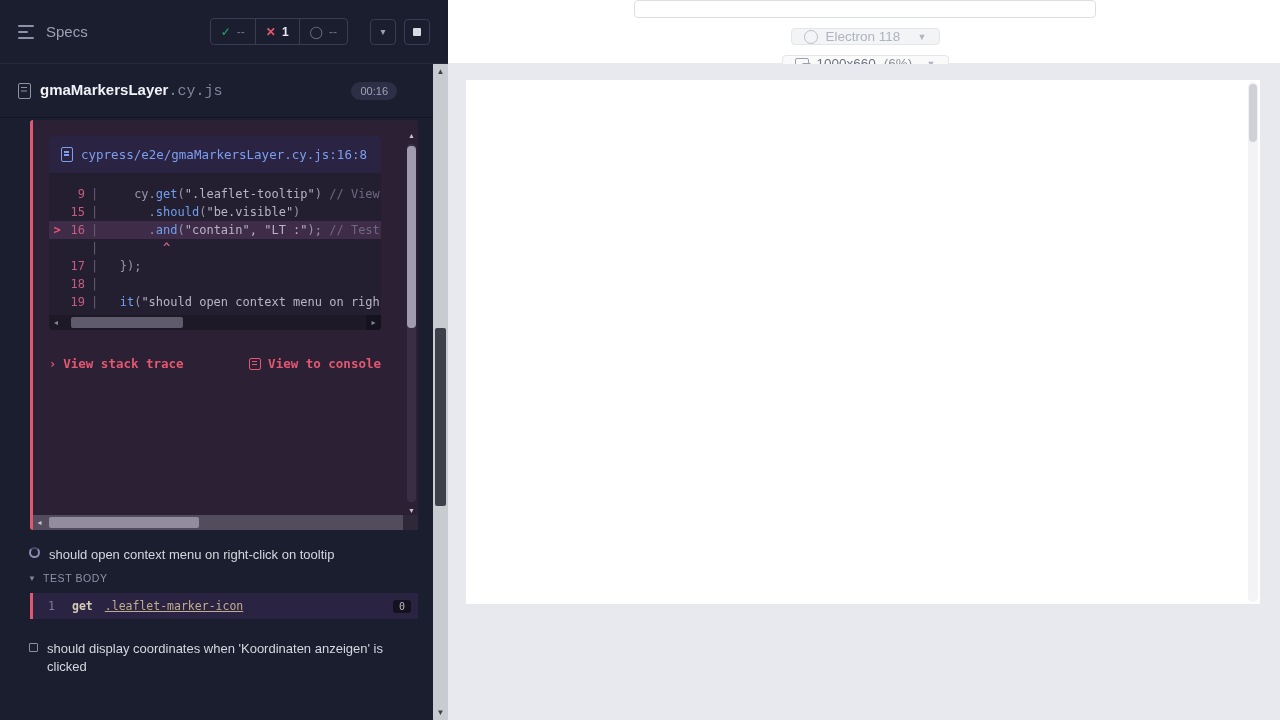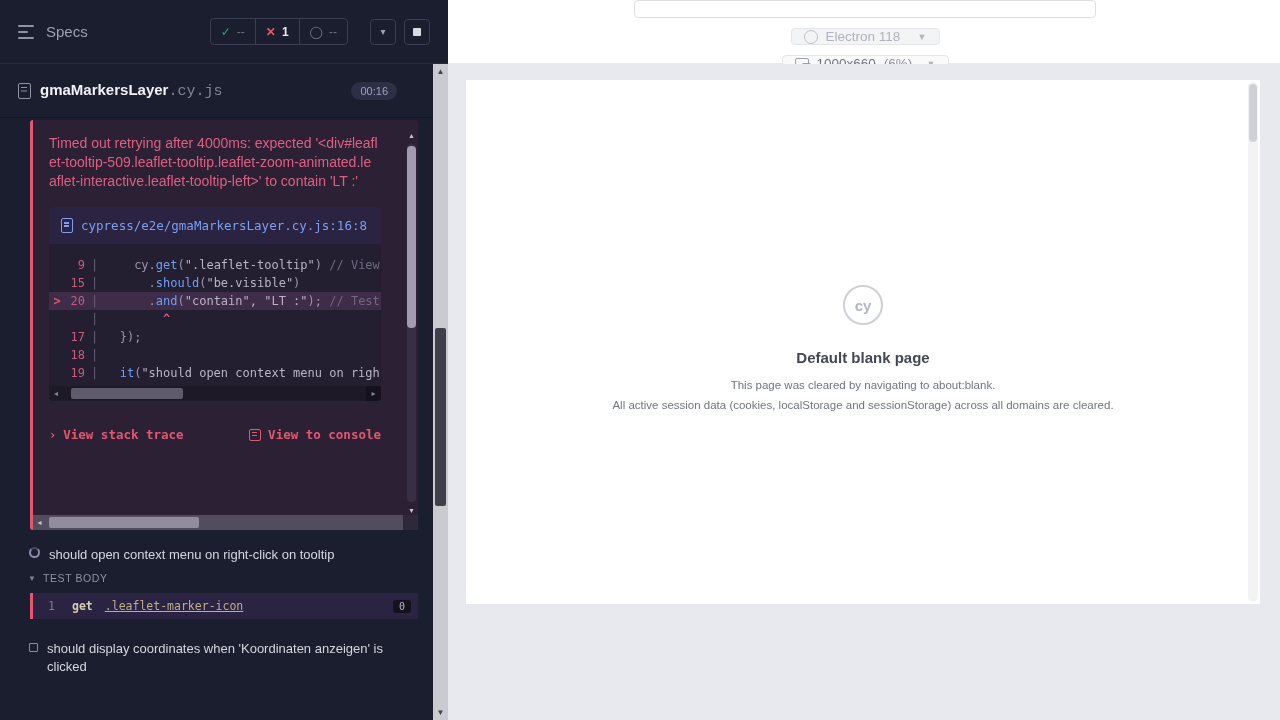--- a/index.html
+++ b/index.html
@@ -171,31 +171,30 @@
       </div>
     </header>
 
     <div class="spec-row">
       <span class="doc-icon"></span>
       <span><span class="spec-name">gmaMarkersLayer</span><span class="spec-ext">.cy.js</span></span>
       <span class="spec-time">00:16</span>
     </div>
 
     <div class="attempt">
-      <p class="err-msg">Timed out retrying after 4000ms: expected '&lt;div#leaflet-tooltip-509.leaflet-tooltip.leaflet-zoom-animated.leaflet-interactive.leaflet-tooltip-left&gt;' to contain 'LT :'</p>
 
       <div class="code-frame">
         <div class="frame-head">
           <span class="code-doc"></span>
           <span class="frame-file">cypress/e2e/gmaMarkersLayer.cy.js:16:8</span>
         </div>
         <div class="code-body">
             <div class="code-line"><span class="arr"> </span><span class="ln">9</span><span class="pipe">|</span><span class="tok-p">    cy.</span><span class="tok-kw">get</span><span class="tok-p">(</span><span class="tok-str">".leaflet-tooltip"</span><span class="tok-p">) </span><span class="tok-com">// View</span></div>
             <div class="code-line"><span class="arr"> </span><span class="ln">15</span><span class="pipe">|</span><span class="tok-p">      .</span><span class="tok-kw">should</span><span class="tok-p">(</span><span class="tok-str">"be.visible"</span><span class="tok-p">)</span></div>
-            <div class="code-line hl"><span class="arr">&gt;</span><span class="ln">20</span><span class="pipe">|</span><span class="tok-p">      .</span><span class="tok-kw">and</span><span class="tok-p">(</span><span class="tok-str">"contain", "LT :"</span><span class="tok-p">); </span><span class="tok-com">// Test</span></div>
+            <div class="code-line hl"><span class="arr">&gt;</span><span class="ln">16</span><span class="pipe">|</span><span class="tok-p">      .</span><span class="tok-kw">and</span><span class="tok-p">(</span><span class="tok-str">"contain", "LT :"</span><span class="tok-p">); </span><span class="tok-com">// Test</span></div>
             <div class="code-line"><span class="arr"> </span><span class="ln"></span><span class="pipe">|</span><span class="tok-caret">        ^</span></div>
             <div class="code-line"><span class="arr"> </span><span class="ln">17</span><span class="pipe">|</span><span class="tok-p">  });</span></div>
             <div class="code-line"><span class="arr"> </span><span class="ln">18</span><span class="pipe">|</span></div>
             <div class="code-line"><span class="arr"> </span><span class="ln">19</span><span class="pipe">|</span><span class="tok-p">  </span><span class="tok-kw">it</span><span class="tok-p">(</span><span class="tok-str">"should open context menu on righ</span></div>
           </div>
         <div class="code-hscroll">
           <span class="sarr">◂</span>
           <span class="track">
               <span class="thumb"></span>
             </span>
@@ -270,26 +269,20 @@
       <div class="select-box viewport-select">
         <span class="vp-ic"></span>
         <span class="vp-size">1000x660</span>
         <span class="vp-scale">(6%)</span>
         <span class="dd-chev">▼</span>
       </div>
     </div>
 
     <div class="aut-bg">
       <div class="aut-page">
-        <div class="aut-content">
-          <div class="cy-logo">cy</div>
-          <div class="aut-title">Default blank page</div>
-          <div class="aut-line">This page was cleared by navigating to about:blank.</div>
-          <div class="aut-line">All active session data (cookies, localStorage and sessionStorage) across all domains are cleared.</div>
-        </div>
         <div class="page-vscroll">
           <span class="thumb"></span>
         </div>
       </div>
     </div>
   </main>
 
 </div>
 
 </body></html>

